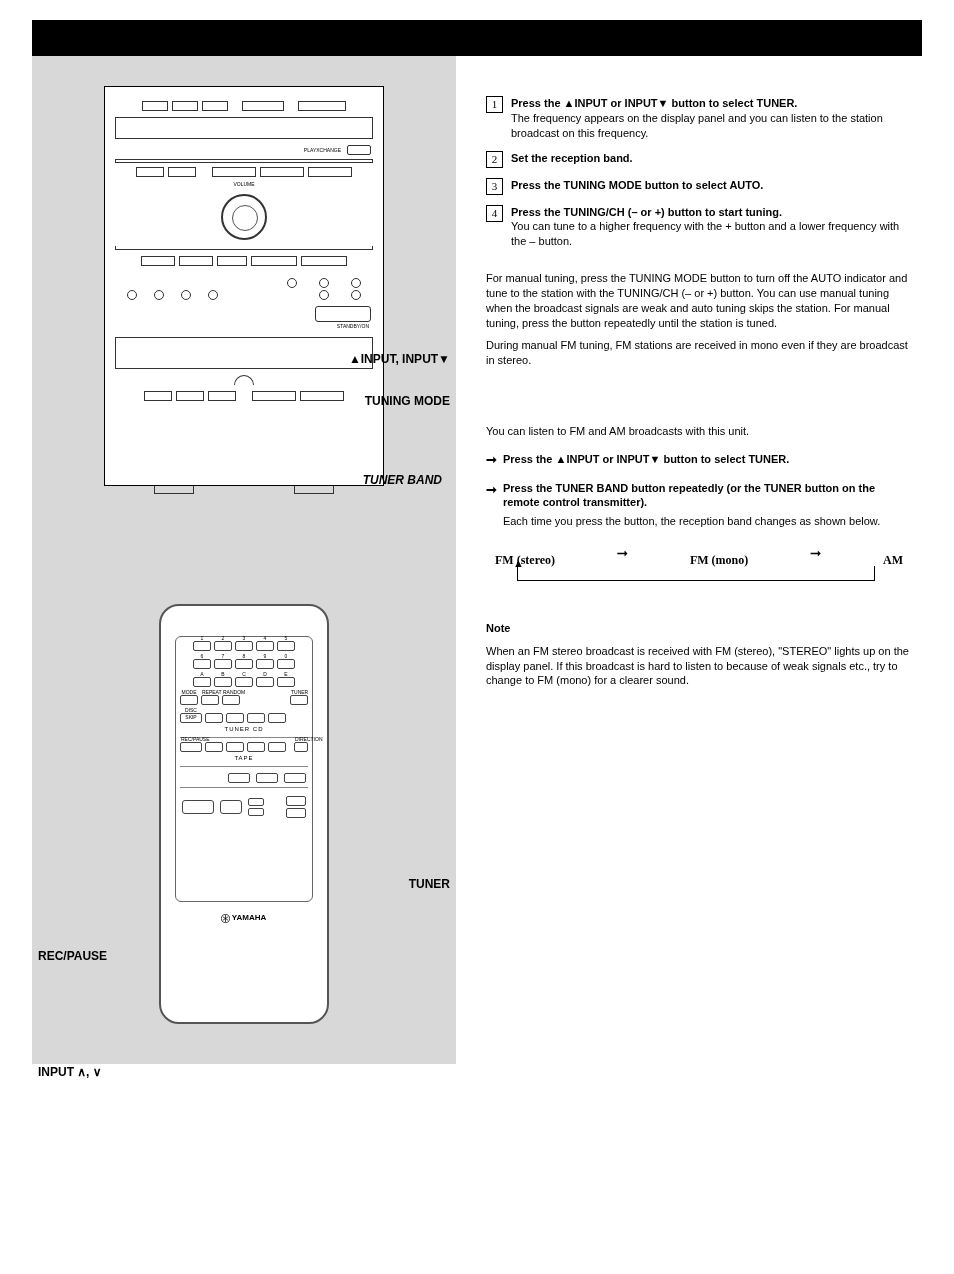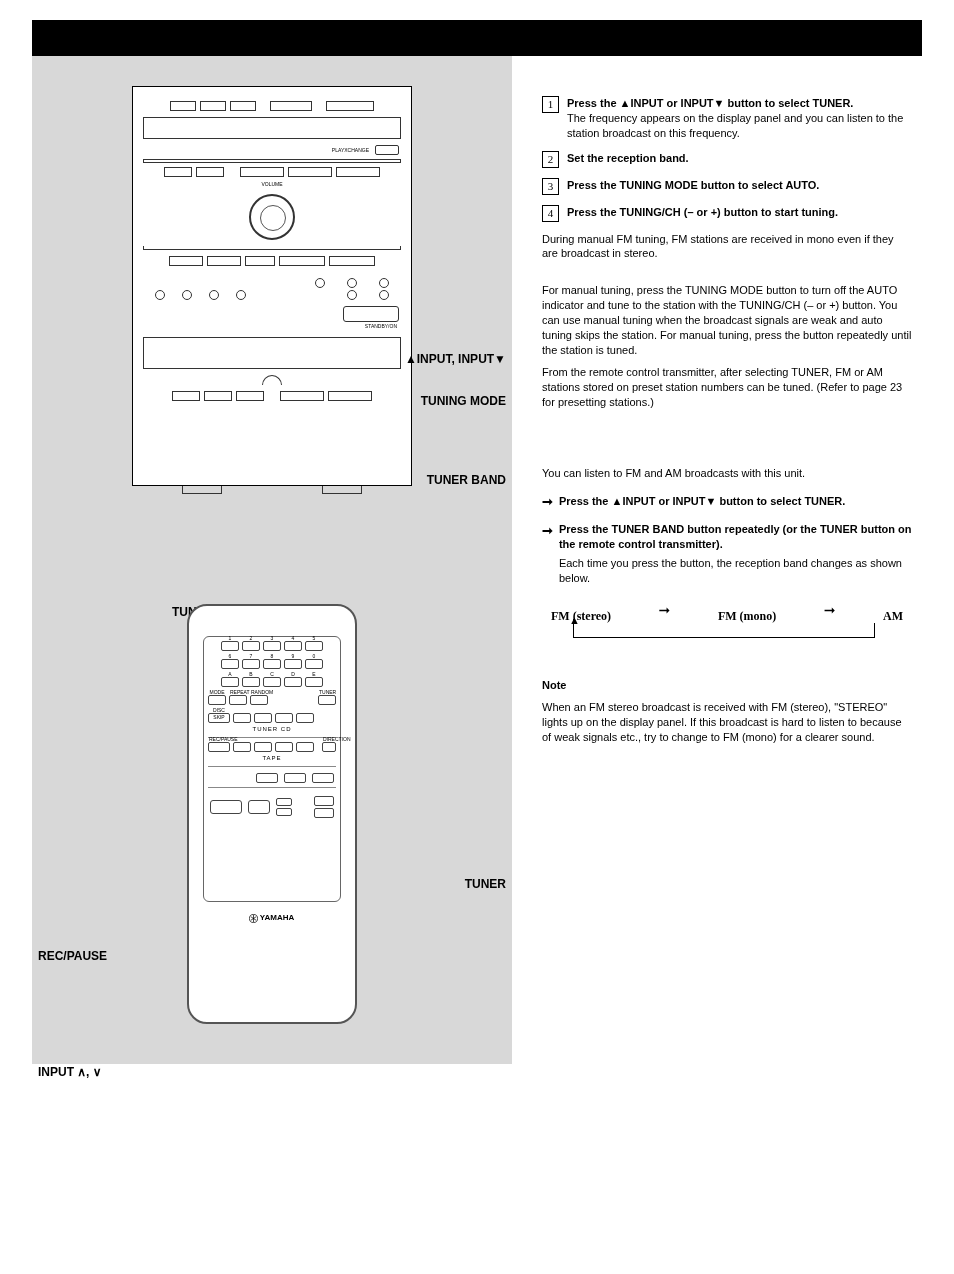--- a/index.html
+++ b/index.html
@@ -17,21 +17,21 @@
     background: #000;
     color: #fff;
     height: 36px;
     margin: 20px 32px 0 32px;
   }
   .page {
     display: flex;
     margin: 0 32px;
   }
   .left-col {
-    width: 480px;
+    width: 424px;
     background: #d8d8d8;
     padding: 0 16px 40px 16px;
     position: relative;
   }
   .right-col {
     flex: 1;
     padding: 30px 10px 10px 30px;
   }
   .stereo-fig, .remote-fig {
     background: #fff;
@@ -206,21 +206,21 @@
           <div class="btn btnw2"></div>
       </div>
     </div>
     <div class="under-feet" style="width:280px;margin:0 auto">
         <div class="foot"></div>
         <div class="foot"></div>
       </div>
 
     <div class="callout-line-label" style="top:295px; right:6px;">▲INPUT, INPUT▼</div>
     <div class="callout-line-label" style="top:337px; right:6px;">TUNING MODE</div>
-    <div class="callout-line-label" style="top:416px; right:6px;">TUNER BAND</div>
+    <div class="callout-line-label" style="top:416px; right:14px;font-style:italic;">TUNER BAND</div>
     <div class="callout-line-label" style="top:548px; left:140px;">TUNING/CH –, +</div>
 
     <div class="remote-fig">
       <div class="remote-inner">
 
         <div class="num-row">
           <div class="nbtn">
               <div class="nn">1</div>
             </div>
             <div class="nbtn">
@@ -369,26 +369,26 @@
       <span class="step-num">3</span>
       <div class="step-body">
         <div class="step-title">Press the TUNING MODE button to select AUTO.</div>
       </div>
     </div>
 
     <div class="step">
       <span class="step-num">4</span>
       <div class="step-body">
         <div class="step-title">Press the TUNING/CH (– or +) button to start tuning.</div>
-      </div>
-    </div>
-
+        <div>You can tune to a higher frequency with the + button and a lower frequency with the – button.</div>
+      </div>
+    </div>
+
+    <div class="para" style="margin-top:22px">For manual tuning, press the TUNING MODE button to turn off the AUTO indicator and tune to the station with the TUNING/CH (– or +) button. You can use manual tuning when the broadcast signals are weak and auto tuning skips the station. For manual tuning, press the button repeatedly until the station is tuned.</div>
     <div class="para">During manual FM tuning, FM stations are received in mono even if they are broadcast in stereo.</div>
-    <div class="para" style="margin-top:22px">For manual tuning, press the TUNING MODE button to turn off the AUTO indicator and tune to the station with the TUNING/CH (– or +) button. You can use manual tuning when the broadcast signals are weak and auto tuning skips the station. For manual tuning, press the button repeatedly until the station is tuned.</div>
-    <div class="para">From the remote control transmitter, after selecting TUNER, FM or AM stations stored on preset station numbers can be tuned. (Refer to page 23 for presetting stations.)</div>
 
     <div style="height:40px;"></div>
 
 
     <div class="para">You can listen to FM and AM broadcasts with this unit.</div>
 
     <div class="hr-row">
       <span class="arr">➞</span>
       <span style="font-weight:700">Press the ▲INPUT or INPUT▼ button to select TUNER.</span>
     </div>

